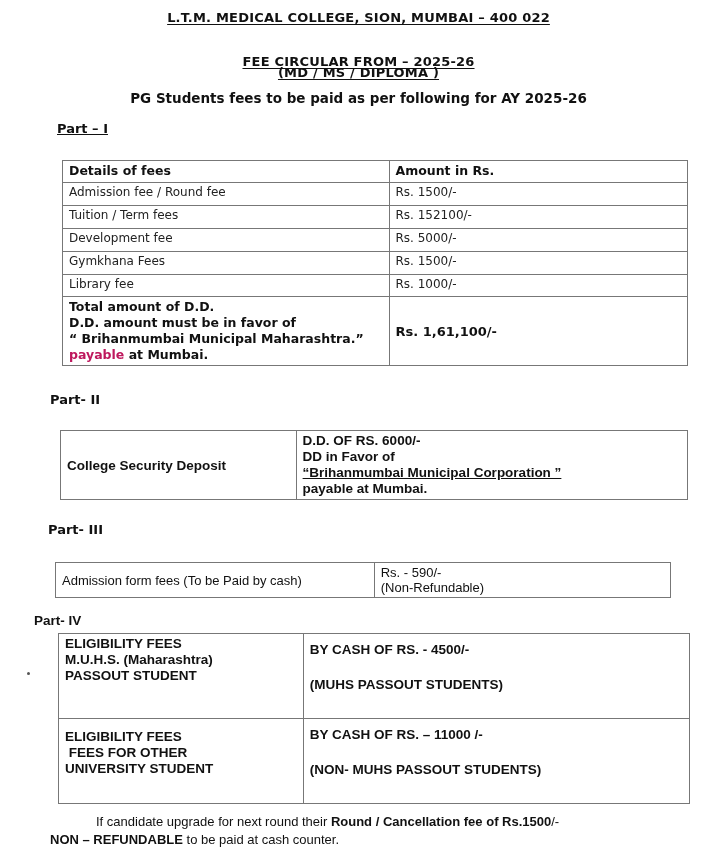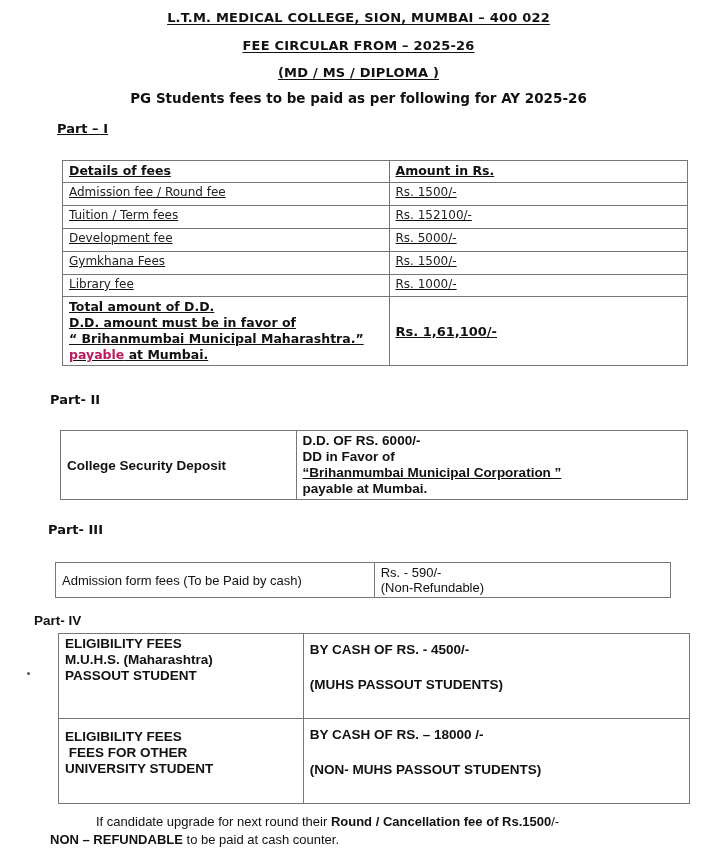--- a/index.html
+++ b/index.html
@@ -24,26 +24,26 @@
   .b { font-weight: bold; }
   .narrow { font-family: "Liberation Sans", sans-serif; }
   .ul { text-decoration: underline; }
   .footer { left: 50px; width: 660px; font-size: 13px; line-height: 18px; }
   .dot { width: 3px; height: 3px; background: #555; border-radius: 50%; }
 </style>
 </head>
 <body>
 
 <div class="abs title" style="top:10px;"><span>L.T.M. MEDICAL COLLEGE, SION, MUMBAI – 400 022</span></div>
-<div class="abs title" style="top:38px;"><span>FEE CIRCULAR FROM – 2025-26</span></div>
+<div class="abs title" style="top:54px;"><span>FEE CIRCULAR FROM – 2025-26</span></div>
 <div class="abs title" style="top:65px;"><span>(MD / MS / DIPLOMA )</span></div>
 <div class="abs subhead" style="top:90px;">PG Students fees to be paid as per following for AY   2025-26</div>
 
 <div class="abs part u" style="top:121px; left:57px;"><span>Part – I</span></div>
-<table style="left:62px; top:160px; width:626px;text-decoration:underline;">
+<table style="left:62px; top:160px; width:626px;">
   <colgroup>
       <col style="width:327px">
       <col style="width:299px">
     </colgroup>
   <tbody>
       <tr>
     <td class="b" style="height:17px;">Details of fees</td>
     <td class="b">Amount in  Rs.</td>
   </tr>
   <tr>
@@ -132,21 +132,21 @@
       <div style="margin-top:20px;">(MUHS PASSOUT STUDENTS)</div>
     </td>
   </tr>
   <tr>
     <td class="b narrow" style="height:72px; line-height:16px; font-size:13.5px; padding-top:10px;">
       <div>ELIGIBILITY FEES</div>
       <div style="white-space:pre;"> FEES FOR OTHER</div>
       <div>UNIVERSITY STUDENT</div>
     </td>
     <td class="b narrow" style="font-size:13.5px; padding-top:8px;">
-      <div>BY CASH OF RS.  – 18000 /-</div>
+      <div>BY CASH OF RS.  – 11000 /-</div>
       <div style="margin-top:20px;">(NON- MUHS PASSOUT STUDENTS)</div>
     </td>
   </tr>
 </tbody>
   </table>
 
 <div class="abs dot" style="left:27px; top:672px;"></div>
 
 <div class="abs footer narrow" style="top:813px;">
   <div style="padding-left:46px;">

